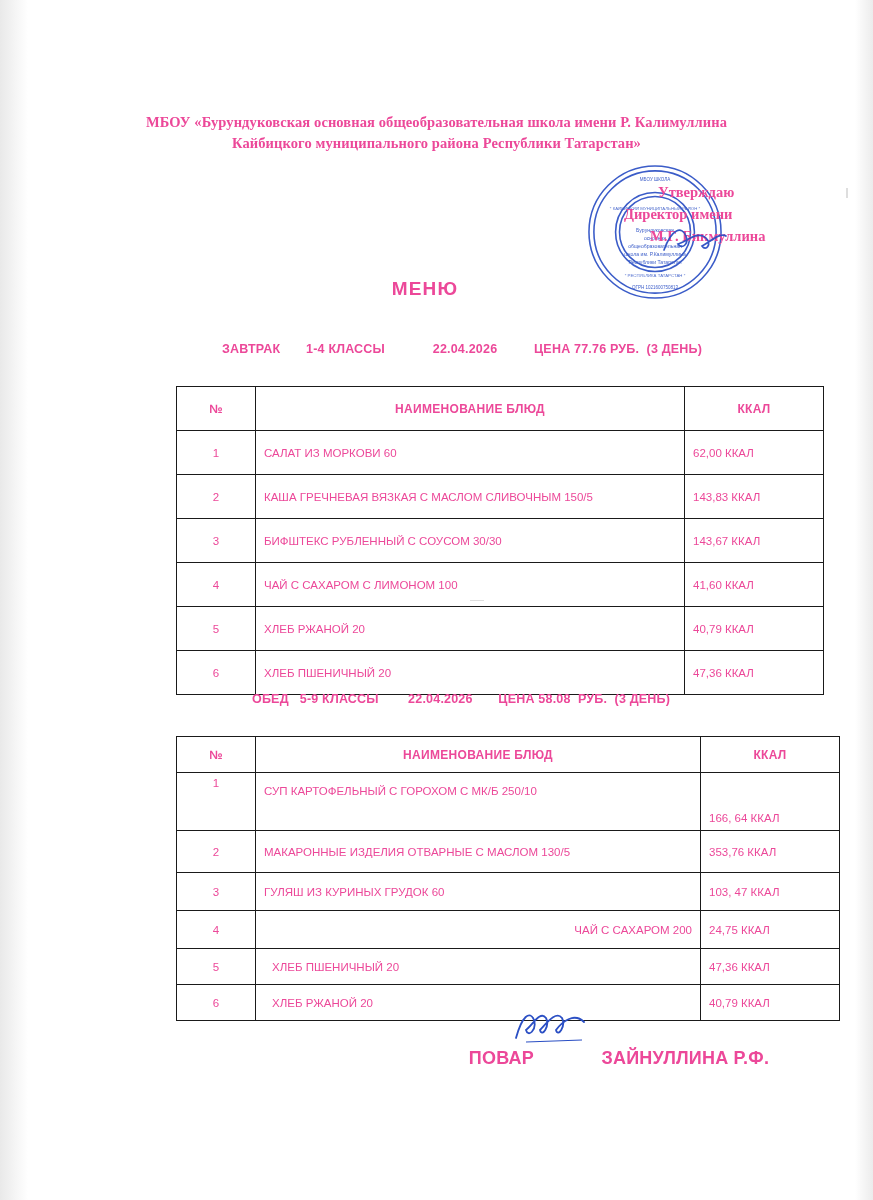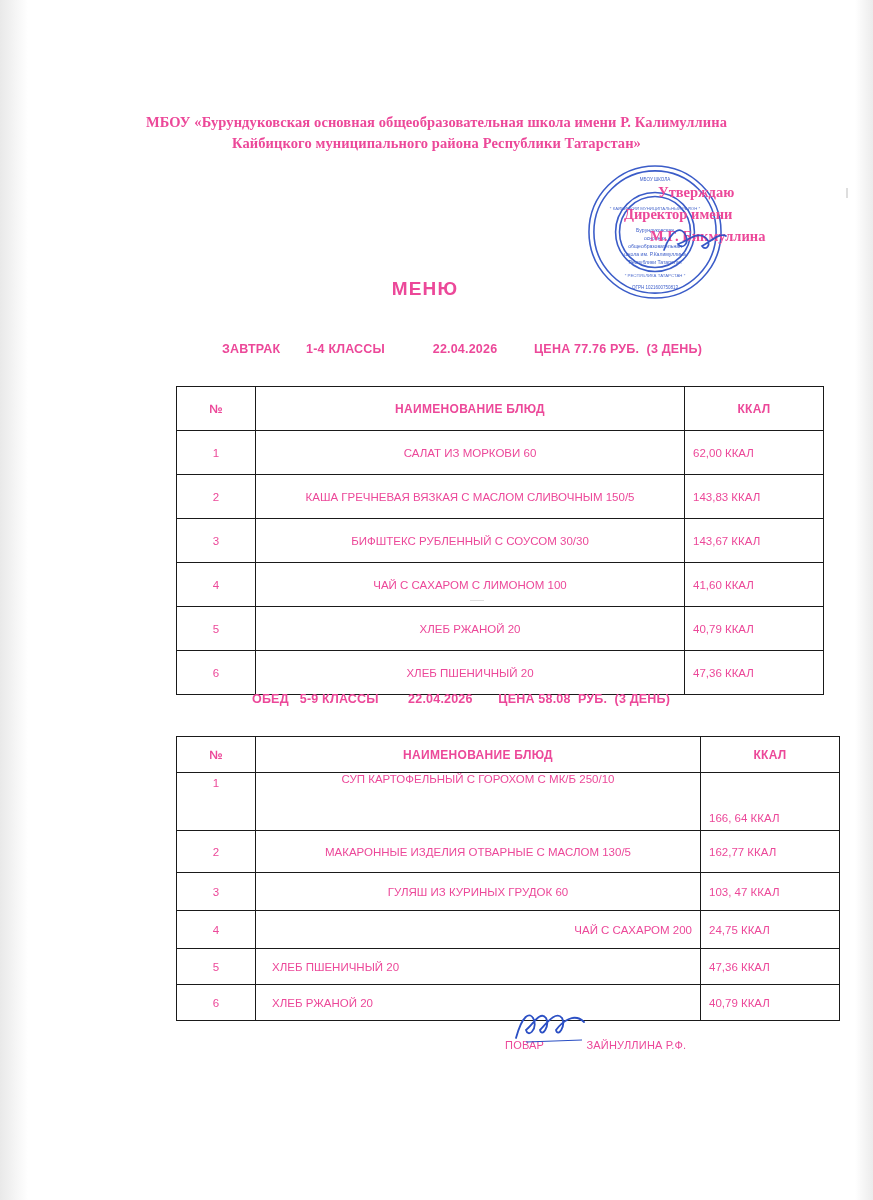--- a/index.html
+++ b/index.html
@@ -120,35 +120,35 @@
     padding: 0 8px;
     vertical-align: middle;
   }
   table.menu th {
     font-weight: 700;
     text-align: center;
     font-size: 12px;
     letter-spacing: 0.3px;
   }
   .col-num { width: 62px; text-align: center; }
-  .col-name { width: 412px; text-align: center; }
+  .col-name { width: 412px; text-align: left; }
   .col-kcal { width: 122px; }
 
   table.t1 { left: 176px; top: 386px; }
   table.t2 { left: 176px; top: 736px; }
 
   table.t1 tr { height: 44px; }
   table.t2 tr { height: 36px; }
 
   .cook-line {
     position: absolute;
     top: 1027px;
-    left: 492px;
-    font-size: 11px;
-    font-weight: 400;
+    left: 448px;
+    font-size: 18px;
+    font-weight: 700;
     letter-spacing: 0.2px;
     white-space: pre;
   }
   .cook-sign {
     position: absolute;
     left: 512px;
     top: 1004px;
     width: 82px;
     height: 46px;
     z-index: 3;
@@ -254,27 +254,27 @@
     <thead>
       <tr>
         <th class="col-num">№</th>
         <th class="col-name">НАИМЕНОВАНИЕ БЛЮД</th>
         <th class="col-kcal">ККАЛ</th>
       </tr>
     </thead>
     <tbody>
       <tr style="height:58px">
         <td class="col-num" style="vertical-align:top; padding-top:4px">1</td>
-        <td class="col-name" style="vertical-align:top; padding-top:0">СУП  КАРТОФЕЛЬНЫЙ С ГОРОХОМ  С МК/Б  250/10</td>
+        <td class="col-name" style="vertical-align:top; padding-top:12px">СУП  КАРТОФЕЛЬНЫЙ С ГОРОХОМ  С МК/Б  250/10</td>
         <td class="col-kcal" style="vertical-align:bottom; padding-bottom:6px">166, 64 ККАЛ</td>
       </tr>
       <tr style="height:42px">
         <td class="col-num">2</td>
         <td class="col-name">МАКАРОННЫЕ ИЗДЕЛИЯ ОТВАРНЫЕ С  МАСЛОМ      130/5</td>
-        <td class="col-kcal">162,77 ККАЛ</td>
+        <td class="col-kcal">353,76 ККАЛ</td>
       </tr>
       <tr style="height:38px">
         <td class="col-num">3</td>
         <td class="col-name">ГУЛЯШ ИЗ КУРИНЫХ ГРУДОК   60</td>
         <td class="col-kcal">103, 47 ККАЛ</td>
       </tr>
       <tr style="height:38px">
         <td class="col-num">4</td>
         <td class="col-name" style="text-align:right; padding-left:24px">ЧАЙ С САХАРОМ  200</td>
         <td class="col-kcal">24,75 ККАЛ</td>

